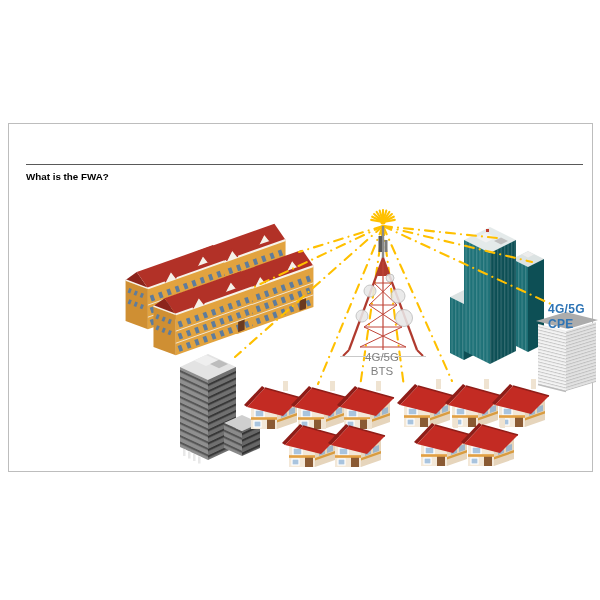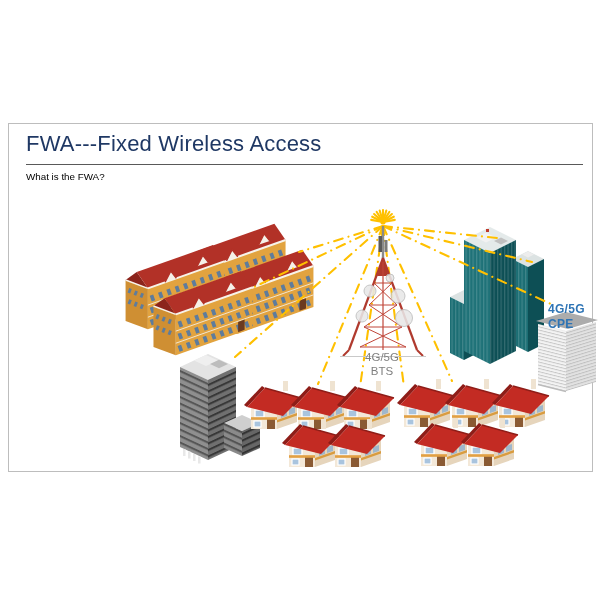--- a/index.html
+++ b/index.html
@@ -5,34 +5,33 @@
   html,body{margin:0;padding:0;background:#FFFFFF;}
   body{width:600px;height:600px;position:relative;overflow:hidden;
        font-family:"Liberation Sans",sans-serif;}
   .slide{position:absolute;left:8px;top:123px;width:583px;height:347px;
          background:#FFFFFF;border:1px solid #BDBDBD;}
   .page-title{position:absolute;left:17px;top:7px;font-size:22px;color:#1F3864;
               letter-spacing:0.2px;white-space:nowrap;}
   .title-divider{position:absolute;left:17px;top:40px;width:557px;height:0;
                  border-top:1px solid #595959;}
   .question-heading{position:absolute;left:17px;top:47px;font-size:9.8px;
-                    font-weight:normal;color:#000;}
+                    font-weight:bold;color:#000;}
   .body-text{position:absolute;left:17px;top:61px;font-size:9.8px;color:#000;
              width:560px;}
   .diagram-svg{position:absolute;left:0;top:0;width:600px;height:600px;}
   .bts-label{position:absolute;left:350px;top:351px;width:64px;text-align:center;
              font-size:11.5px;color:#7F7F7F;line-height:13.5px;}
   .cpe-label{position:absolute;left:548px;top:302px;font-size:12px;font-weight:bold;
              color:#2E74B5;line-height:15px;letter-spacing:0.3px;}
 </style>
 </head>
 <body>
 
 <div class="slide">
-  <div class="page-title">FWA---Fixed Wireless Access</div>
   <div class="title-divider"></div>
   <div class="question-heading">What is the FWA?</div>
 </div>
 
 <svg class="diagram-svg" viewBox="0 0 600 600" xmlns="http://www.w3.org/2000/svg">
   <defs>
     <pattern id="vwin" patternUnits="userSpaceOnUse" width="3.5" height="4">
       <rect x="0" y="0" width="1.2" height="4" fill="rgba(255,255,255,0.16)"></rect>
     </pattern>
     <pattern id="flrL" patternUnits="userSpaceOnUse" width="30" height="6.5" patternTransform="skewY(25)">

